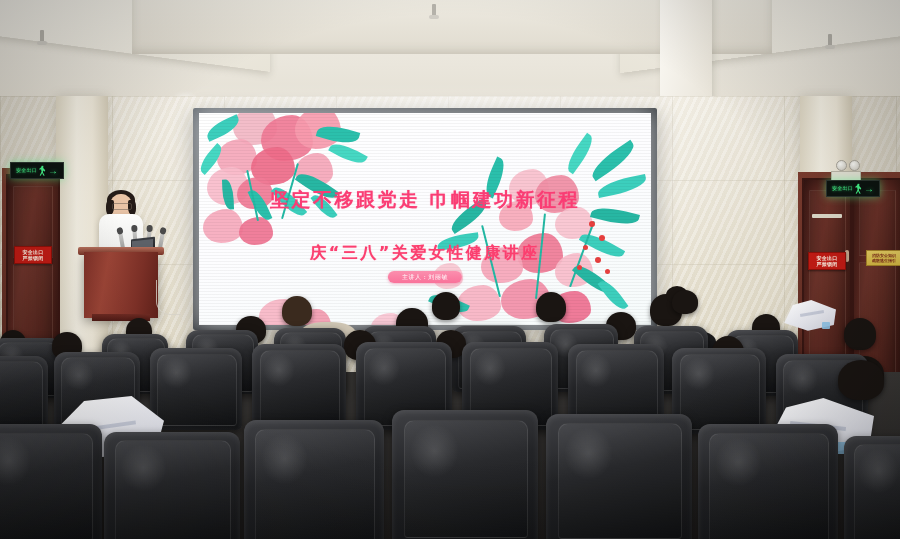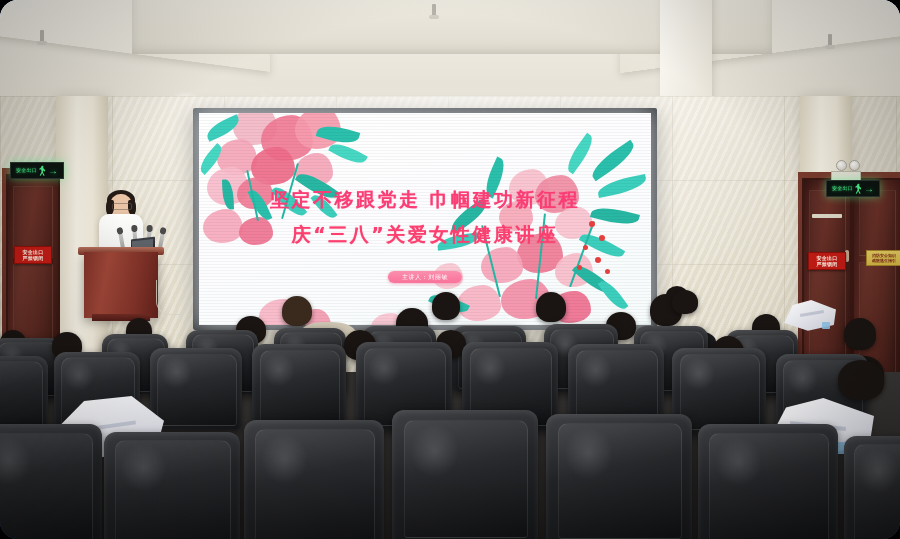--- a/index.html
+++ b/index.html
@@ -1,18 +1,18 @@
 <!DOCTYPE html>
 <html><head>
 <meta charset="utf-8">
 <style>
   html,body{margin:0;padding:0;background:#000;}
   body{font-family:"Liberation Sans","DejaVu Sans",sans-serif;}
 
-  #scene{position:relative;width:900px;height:539px;overflow:hidden;background:#1d4ed8;border-radius:18px;}
+  #scene{position:relative;width:900px;height:539px;overflow:hidden;background:#1d4ed8;}
 
   
   .ceiling{position:absolute;left:0;top:0;width:900px;height:118px;
     background:linear-gradient(#f2efe7,#eae6dc 55%,#e3ded2);}
   .ceil-soffit-l{position:absolute;left:-30px;top:-14px;width:300px;height:66px;
     background:linear-gradient(160deg,#f7f5ef,#e8e4d8);
     transform:skewY(7.5deg);box-shadow:0 3px 7px rgba(120,115,100,.26);}
   .ceil-soffit-r{position:absolute;right:-40px;top:-16px;width:320px;height:68px;
     background:linear-gradient(200deg,#f7f5ef,#e8e4d8);
     transform:skewY(-7.5deg);box-shadow:0 3px 7px rgba(120,115,100,.26);}
@@ -97,21 +97,21 @@
   .petal{position:absolute;border-radius:60% 40% 55% 45%/55% 60% 40% 45%;opacity:.92;}
   .leaf{position:absolute;border-radius:70% 0 70% 0;}
   .sprig{position:absolute;background:#23b9a4;border-radius:2px;transform-origin:bottom center;}
   .berry{position:absolute;border-radius:50%;background:#e8403f;}
 
   .title-wrap{position:absolute;left:0;top:74px;width:452px;text-align:center;z-index:6;}
   .t-line{font-family:"DejaVu Sans","Liberation Sans",sans-serif;font-weight:bold;
     color:#f8partial;letter-spacing:2px;}
   .t1{font-size:19px;line-height:25px;color:#fa3d74;letter-spacing:2.5px;
     text-shadow:0 0 1px rgba(250,61,116,.6);}
-  .t2{font-size:19px;line-height:25px;color:#fb3f6f;letter-spacing:2.5px;margin-top:10px;
+  .t2{font-size:16px;line-height:25px;color:#fb3f6f;letter-spacing:2.5px;margin-top:28px;
     text-shadow:0 0 1px rgba(251,63,111,.6);}
   .badge{position:absolute;left:50%;transform:translateX(-50%);top:158px;z-index:7;
     background:linear-gradient(#fb8fae,#f9729a);color:#fff;border-radius:9px;
     font-size:6px;line-height:8px;padding:2px 14px;letter-spacing:.6px;white-space:nowrap;
     box-shadow:0 1px 3px rgba(230,110,150,.5);}
 
   
   .podium{position:absolute;left:84px;top:252px;width:74px;height:66px;
     background:linear-gradient(100deg,#7d3027,#9a4436 30%,#7a2f26 72%,#5d2019);
     box-shadow:0 4px 10px rgba(0,0,0,.35);}

